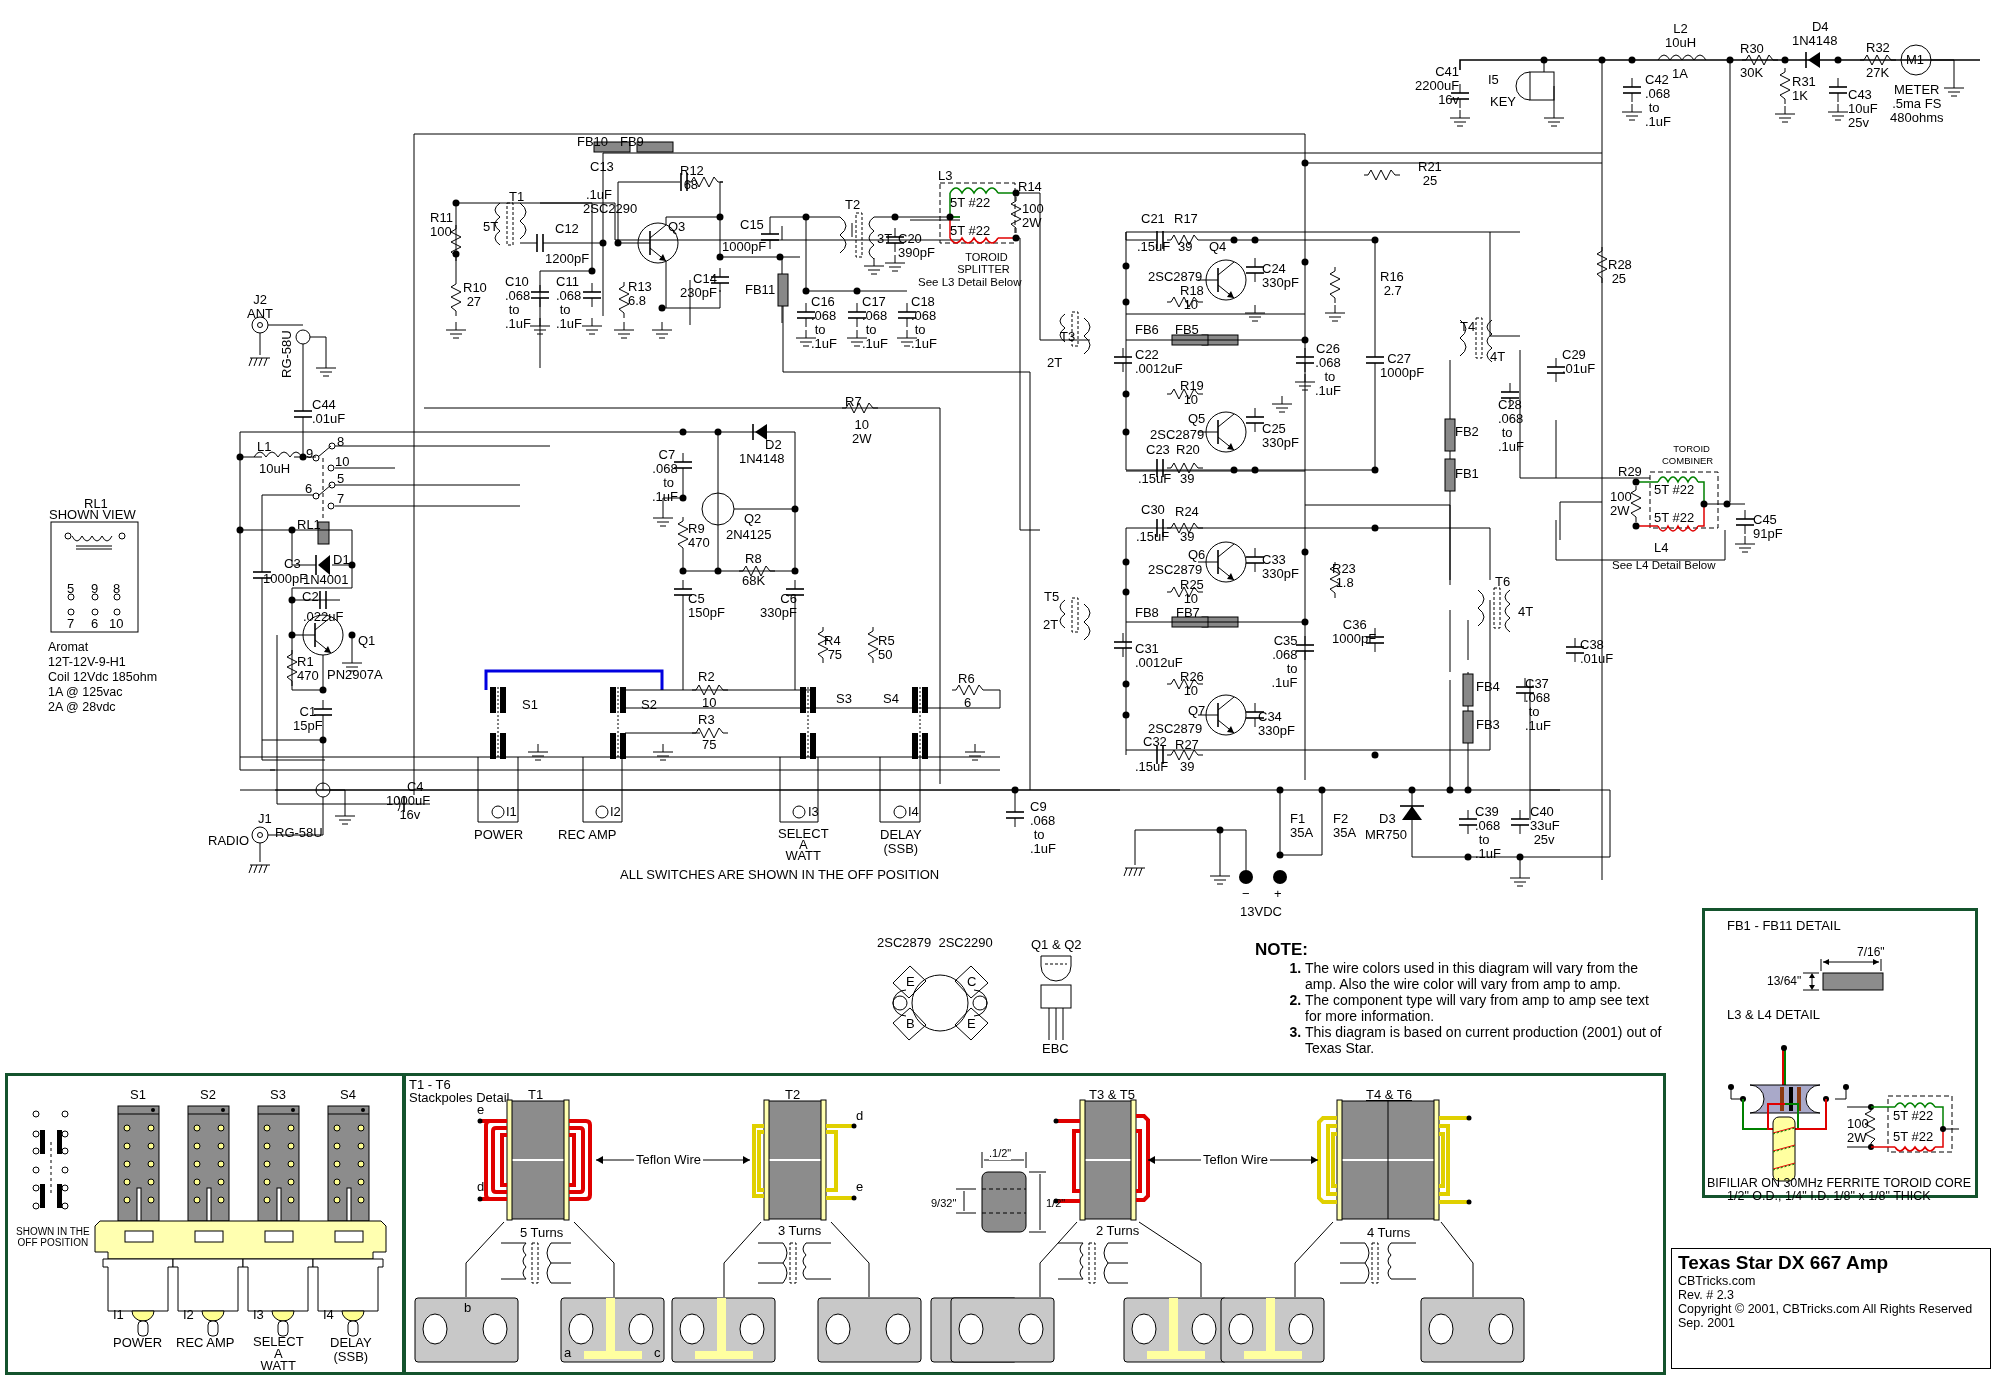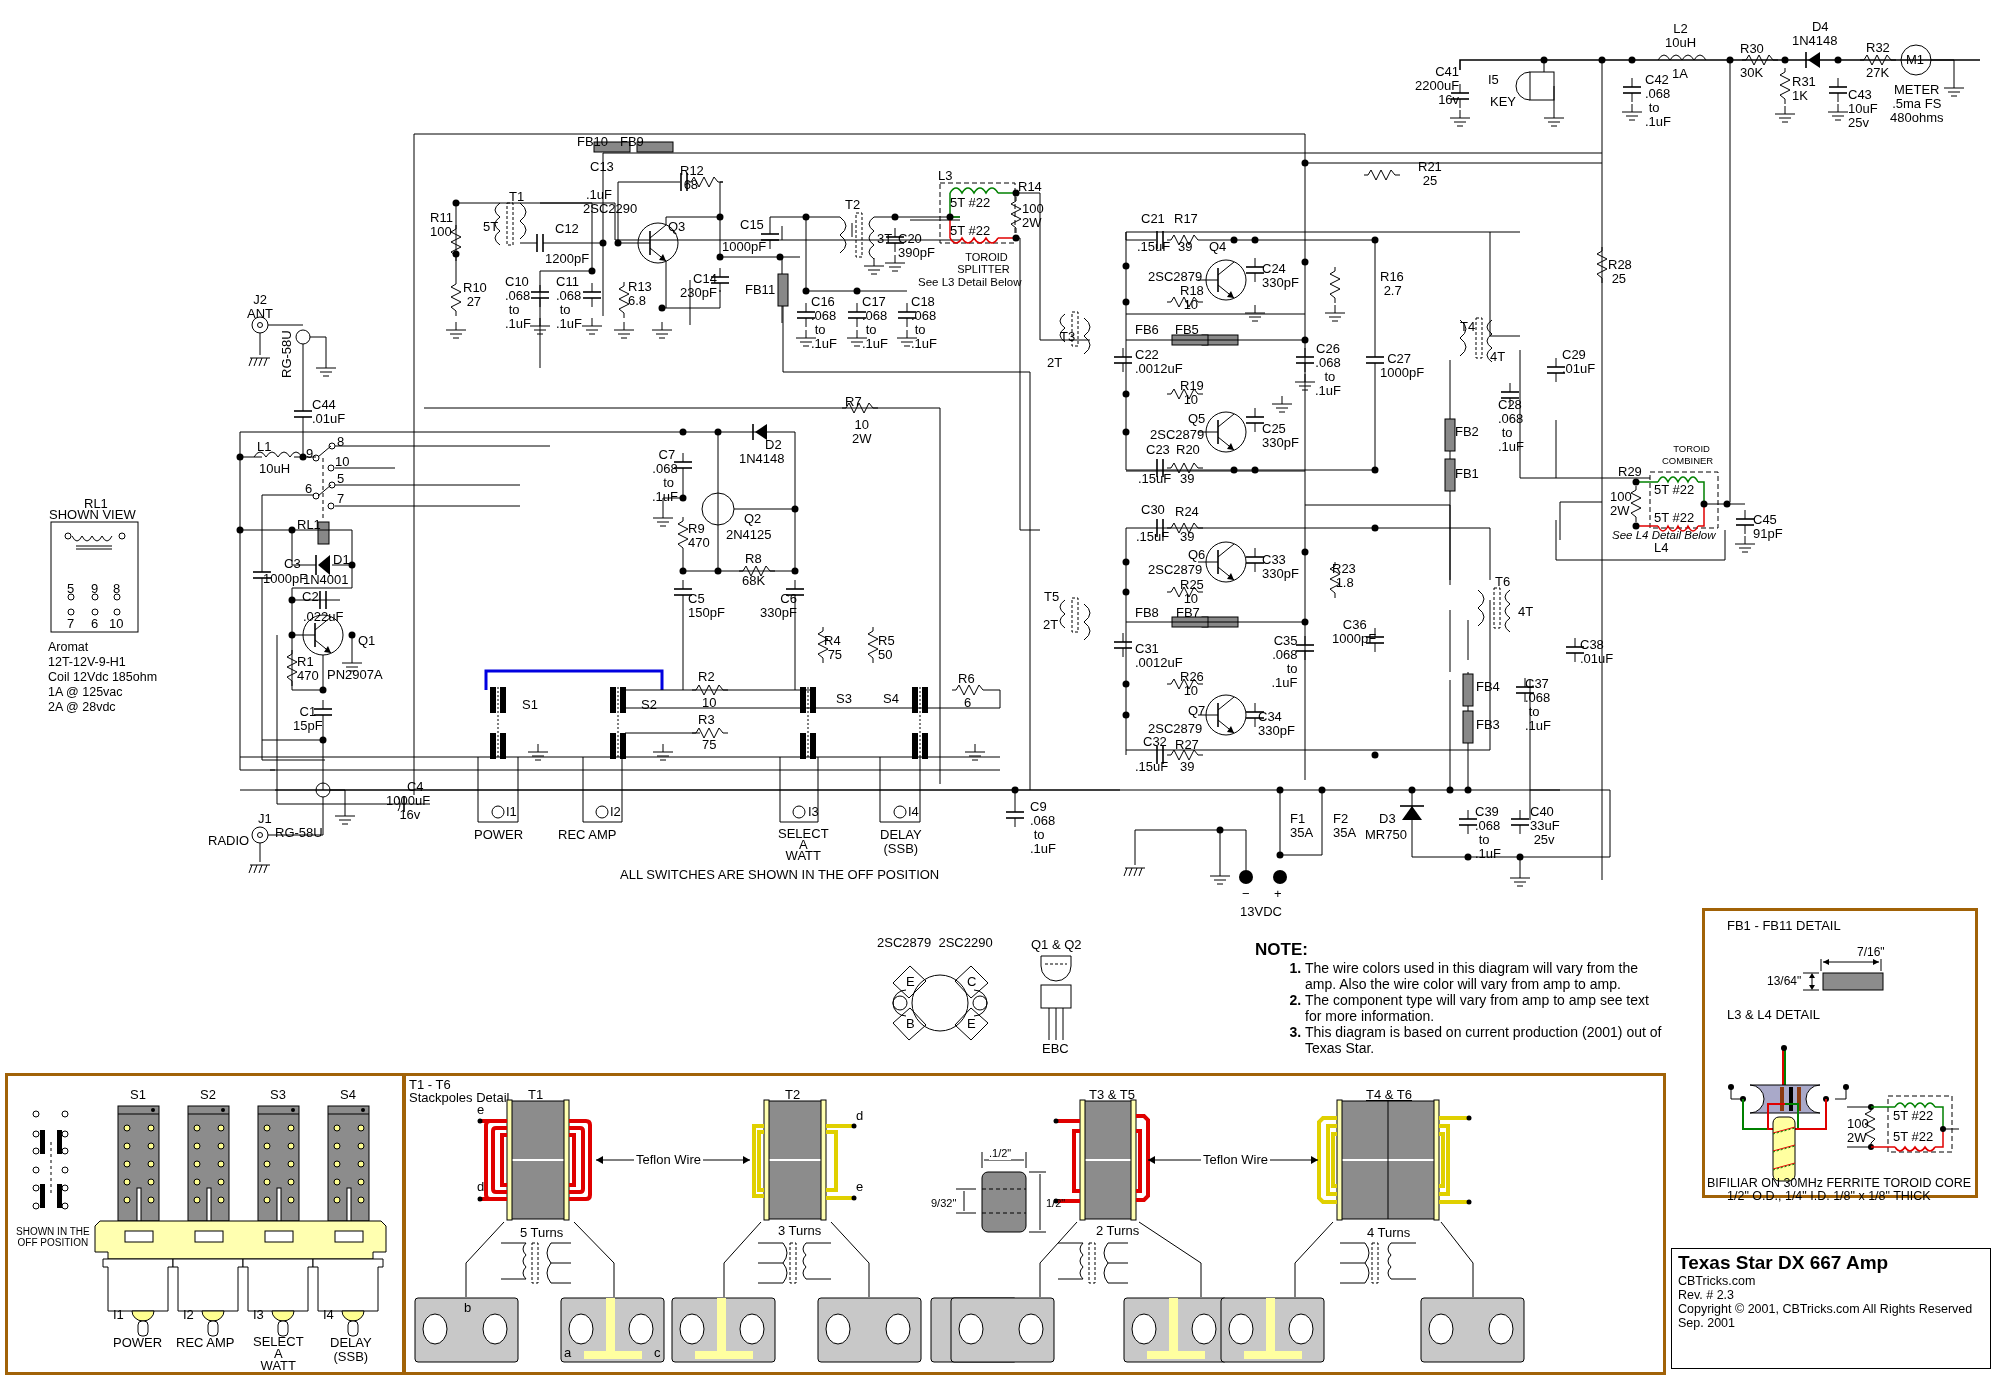--- a/index.html
+++ b/index.html
@@ -3,21 +3,21 @@
 <meta charset="utf-8">
 <style>
   html,body{margin:0;padding:0;background:#fff;}
   body{width:1998px;height:1377px;position:relative;overflow:hidden;font-family:"Liberation Sans",sans-serif;color:#000;}
   #schem{position:absolute;left:0;top:0;width:1998px;height:1377px;}
   .w{stroke:#000;stroke-width:1.6;fill:none;}
   .thin{stroke:#000;stroke-width:1;fill:none;}
   .dot{fill:#000;}
   .fb{fill:#888;stroke:#000;stroke-width:1;}
   .lbl{position:absolute;font-size:13px;line-height:14px;white-space:pre;}
-  .panel{position:absolute;border:3px solid #a16207;box-sizing:border-box;background:transparent;}
+  .panel{position:absolute;border:3px solid #14532d;box-sizing:border-box;background:transparent;}
   .note{position:absolute;left:1255px;top:942px;width:410px;font-size:14px;line-height:16px;}
   .note h3{margin:0 0 2px 0;font-size:17px;font-weight:bold;}
   .note ol{margin:0;padding-left:50px;}
   .note li{margin:0;}
   .note li::marker{font-weight:bold;}
   .titlebox{position:absolute;left:1671px;top:1248px;width:320px;height:121px;border:1.5px solid #000;box-sizing:border-box;padding:3px 6px;}
   .titlebox .t{font-size:19px;font-weight:bold;line-height:22px;}
   .titlebox .s{font-size:12.5px;line-height:14px;}
   .relay-note{position:absolute;left:48px;top:640px;font-size:12.5px;line-height:15px;}
 </style>
@@ -946,21 +946,21 @@
   <div class="lbl" style="left:1498px;top:398px;"><span>C28</span><br><span>.068</span><br>&nbsp;<span>to</span><br><span>.1uF</span></div>
   <div class="lbl" style="left:1455px;top:425px;">FB2</div>
   <div class="lbl" style="left:1455px;top:467px;">FB1</div>
   <div class="lbl" style="left:1608px;top:258px;"><span>R28</span><br>&nbsp;<span>25</span></div>
   <div class="lbl" style="left:1618px;top:465px;">R29</div>
   <div class="lbl" style="left:1610px;top:490px;"><span>100</span><br><span>2W</span></div>
   <div class="lbl" style="left:1662px;top:443px;font-size:9.5px;line-height:12px;text-align:center;">&nbsp;&nbsp;&nbsp;<span>TOROID</span><br><span>COMBINER</span></div>
   <div class="lbl" style="left:1654px;top:483px;">5T #22</div>
   <div class="lbl" style="left:1654px;top:511px;">5T #22</div>
   <div class="lbl" style="left:1654px;top:541px;">L4</div>
-  <div class="lbl" style="left:1612px;top:528px;font-size:11.5px;font-style:italic;">See L4 Detail Below</div>
+  <div class="lbl" style="left:1612px;top:558px;font-size:11.5px;">See L4 Detail Below</div>
   <div class="lbl" style="left:1753px;top:513px;"><span>C45</span><br><span>91pF</span></div>
 
   <div class="lbl" style="left:1044px;top:590px;">T5</div>
   <div class="lbl" style="left:1043px;top:618px;">2T</div>
   <div class="lbl" style="left:1141px;top:503px;">C30</div>
   <div class="lbl" style="left:1136px;top:530px;">.15uF</div>
   <div class="lbl" style="left:1175px;top:505px;">R24</div>
   <div class="lbl" style="left:1180px;top:530px;">39</div>
   <div class="lbl" style="left:1188px;top:548px;">Q6</div>
   <div class="lbl" style="left:1148px;top:563px;">2SC2879</div>

